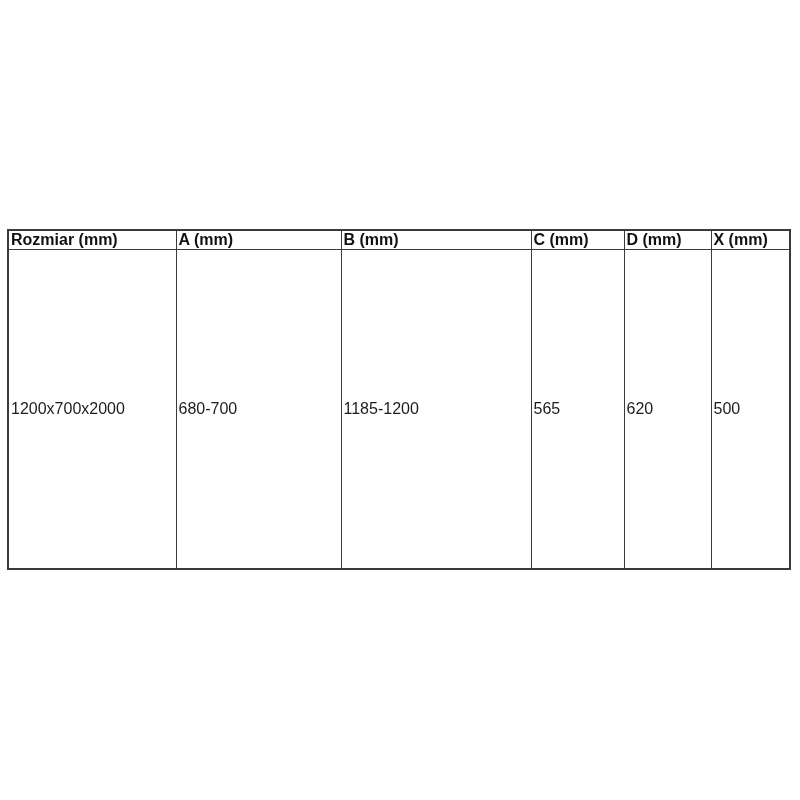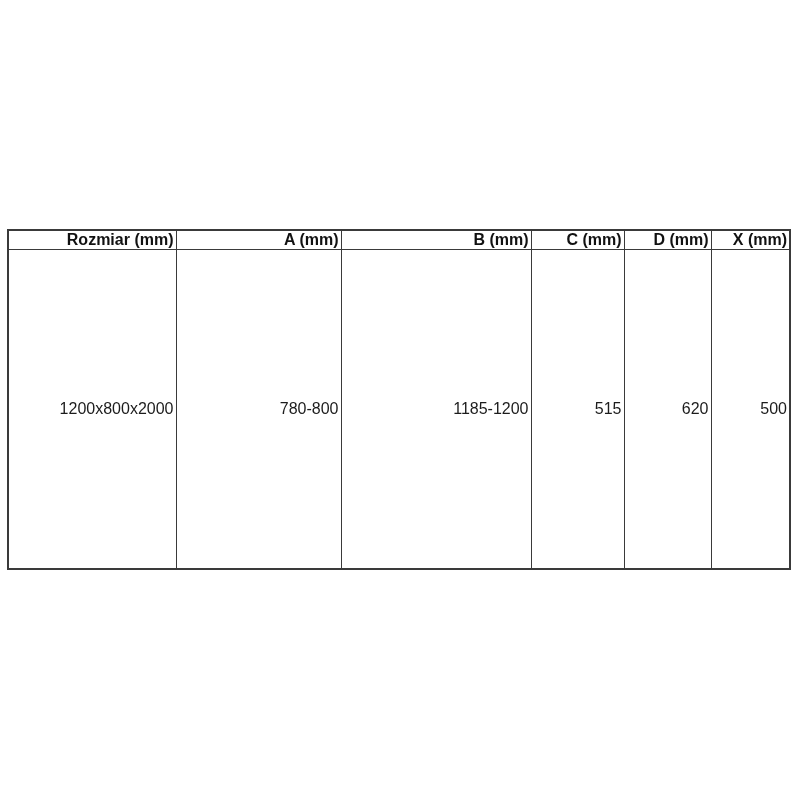--- a/index.html
+++ b/index.html
@@ -19,21 +19,21 @@
     left: 7px; top: 229px;
     width: 782px; height: 341px;
     border-collapse: collapse;
     table-layout: fixed;
     border: 2px solid #3a3a3a;
     background: #ffffff;
   }
   table.spec-table th,
   table.spec-table td {
     border: 1.5px solid #3a3a3a;
-    text-align: right;
+    text-align: left;
     vertical-align: middle;
     font-size: 16px;
     color: #1c1c1c;
     white-space: nowrap;
     overflow: hidden;
     padding: 0 2px;
   }
   table.spec-table th {
     font-weight: bold;
     color: #111111;
@@ -63,22 +63,22 @@
           <th>Rozmiar (mm)</th>
           <th>A (mm)</th>
           <th>B (mm)</th>
           <th>C (mm)</th>
           <th>D (mm)</th>
           <th>X (mm)</th>
         </tr>
     </thead>
     <tbody>
         <tr>
-          <td>1200x800x2000</td>
-          <td>780-800</td>
+          <td>1200x700x2000</td>
+          <td>680-700</td>
           <td>1185-1200</td>
-          <td>515</td>
+          <td>565</td>
           <td>620</td>
           <td>500</td>
         </tr>
       </tbody>
   </table>
 </div>
 
 </body></html>

